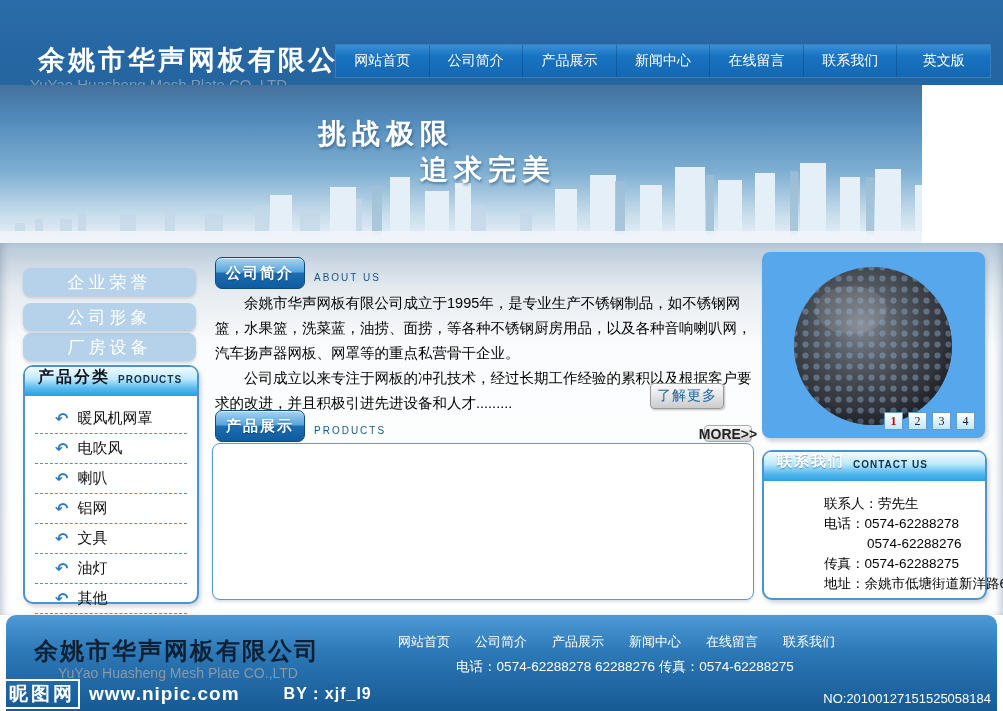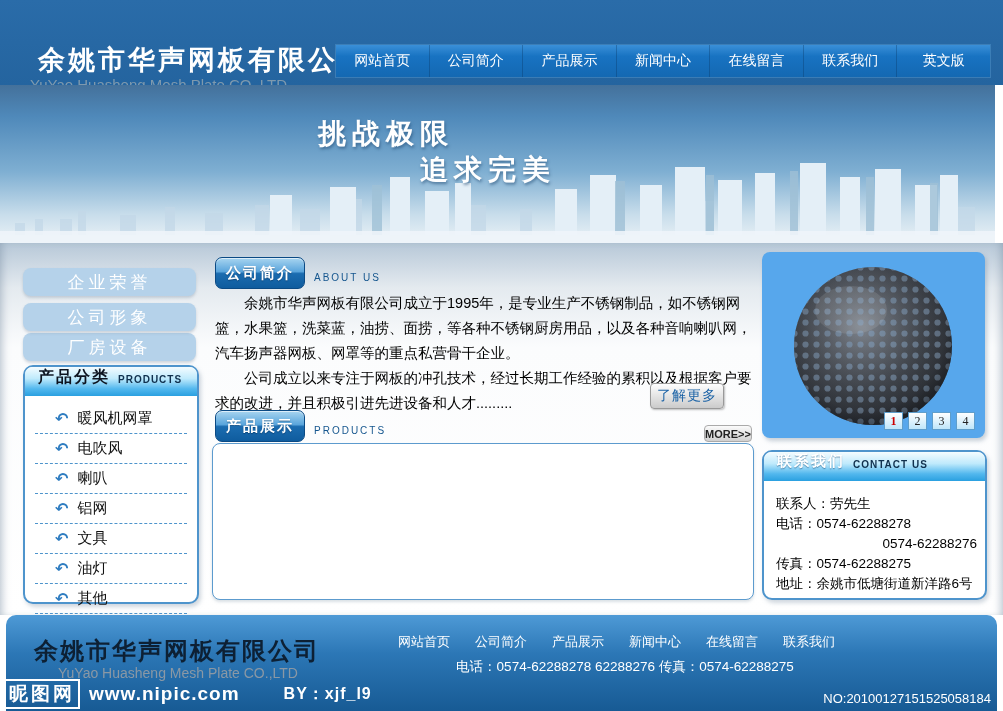--- a/index.html
+++ b/index.html
@@ -13,21 +13,21 @@
             font-weight:bold;letter-spacing:3px;white-space:nowrap;}
   .brand-en{position:absolute;left:30px;top:76px;color:#7e99ae;font-size:15px;white-space:nowrap;}
   .nav{position:absolute;left:336px;top:45px;width:654px;height:32px;display:flex;
        background:linear-gradient(180deg,#3a8fd8,#1873c2 35%,#1468b2);
        box-shadow:0 0 0 1px rgba(100,170,220,.35);}
   .nav-item{flex:1;display:flex;align-items:center;justify-content:center;color:#fff;
             font-size:14px;cursor:pointer;border-left:1px solid rgba(8,55,100,.35);white-space:nowrap;}
   .nav-item:first-child{border-left:none;}
 
   
-  .banner{position:absolute;left:0;top:85px;width:995px;height:158px;overflow:hidden;
+  .banner{position:absolute;left:0;top:85px;width:922px;height:158px;overflow:hidden;
           background:linear-gradient(180deg,#44719b 0%,#4f89ba 20%,#7fafd2 55%,#c8ddeb 82%,#ecf3f7 100%);}
   .slogan{position:absolute;color:#fff;font-weight:bold;font-size:28px;letter-spacing:6px;
           text-shadow:1px 2px 3px rgba(30,70,110,.55);white-space:nowrap;}
   .slogan1{left:318px;top:30px;}
   .slogan2{left:420px;top:66px;}
   .skyline{position:absolute;left:0;bottom:0;}
 
   
   .content{position:absolute;left:0;top:243px;width:1003px;height:372px;
            background:linear-gradient(180deg,#b7c8d8 0%,#e4eaef 12%,#fbfcfd 28%,#ffffff 100%);
@@ -57,40 +57,40 @@
            display:flex;align-items:center;justify-content:center;text-shadow:0 1px 1px rgba(0,40,80,.5);}
   .tab-sub{position:absolute;font-size:10px;font-weight:normal;color:#15568e;letter-spacing:2px;}
   .about-text{position:absolute;left:215px;top:48px;width:542px;font-size:14.5px;line-height:25px;color:#000;}
   .about-text p{margin:0;text-indent:2em;}
   .more-btn{position:absolute;left:650px;top:140px;width:72px;height:24px;cursor:pointer;
             background:linear-gradient(180deg,#fefefe,#cbcbcb);border:1px solid #999;border-radius:4px;
             color:#1c63a6;font-size:14px;display:flex;align-items:center;justify-content:center;
             letter-spacing:1px;box-shadow:1px 1px 2px rgba(0,0,0,.25);}
   .more-pill{position:absolute;left:704px;top:182px;width:46px;height:15px;cursor:pointer;
              background:linear-gradient(180deg,#fbfbfb,#d0d0d0);border:1px solid #aaa;border-radius:4px;
-             color:#222;font-size:11px;font-weight:bold;display:flex;align-items:center;justify-content:center;}
+             color:#222;font-size:14px;font-weight:bold;display:flex;align-items:center;justify-content:center;}
   .products-box{position:absolute;left:212px;top:200px;width:540px;height:155px;background:#fff;
                 border:1px solid #5c9bce;border-radius:8px;box-shadow:0 2px 3px rgba(150,165,180,.35);}
 
   
   .image-panel{position:absolute;left:762px;top:9px;width:223px;height:186px;background:#57a7ec;
                border-radius:8px;box-shadow:2px 3px 4px rgba(120,140,160,.4);}
   .dome{position:absolute;left:27px;top:10px;}
   .pager{position:absolute;right:10px;bottom:8px;display:flex;gap:5px;}
   .page-btn{width:17px;height:16px;cursor:pointer;font-family:"Liberation Serif","DejaVu Serif",serif;
             background:linear-gradient(180deg,#ffffff,#bfe6fa);border:1px solid #5f9ecb;
             font-size:12px;display:flex;align-items:center;justify-content:center;color:#222;}
   .page-btn.active{color:#cc0000;font-weight:bold;}
   .contact-panel{position:absolute;left:762px;top:207px;width:221px;height:146px;background:#fff;
                  border:2px solid #4e94cc;border-radius:10px;box-shadow:2px 3px 4px rgba(120,140,160,.35);}
   .contact-title{color:#fff;font-size:15px;font-weight:bold;letter-spacing:2px;
                  text-shadow:0 1px 1px rgba(0,60,110,.5);}
-  .contact-body{padding:13px 8px 0 12px;font-size:13.5px;color:#000;line-height:20px;}
+  .contact-body{padding:13px 16px 0 12px;font-size:13.5px;color:#000;line-height:20px;margin-left:48px;}
   .contact-row{white-space:nowrap;}
-  .contact-row.indent{padding-left:43px;text-align:right;}
+  .contact-row.indent{padding-left:43px;}
 
   
   .footer{position:absolute;left:6px;top:615px;width:991px;height:96px;border-radius:10px 10px 0 0;
           background:linear-gradient(180deg,#4e9ad6 0%,#2c77b6 40%,#175a94 100%);}
   .f-title{position:absolute;left:28px;top:20px;font-size:24px;font-weight:bold;color:#0d2034;
            letter-spacing:2px;white-space:nowrap;}
   .f-sub{position:absolute;left:52px;top:50px;font-size:14px;color:#8a98a5;white-space:nowrap;}
   .f-nav{position:absolute;left:392px;top:18px;display:flex;gap:25px;color:#fff;font-size:13px;}
   .f-nav span{cursor:pointer;white-space:nowrap;}
   .f-phone{position:absolute;left:392px;top:43px;width:454px;text-align:center;color:#fff;font-size:13.5px;white-space:nowrap;}

